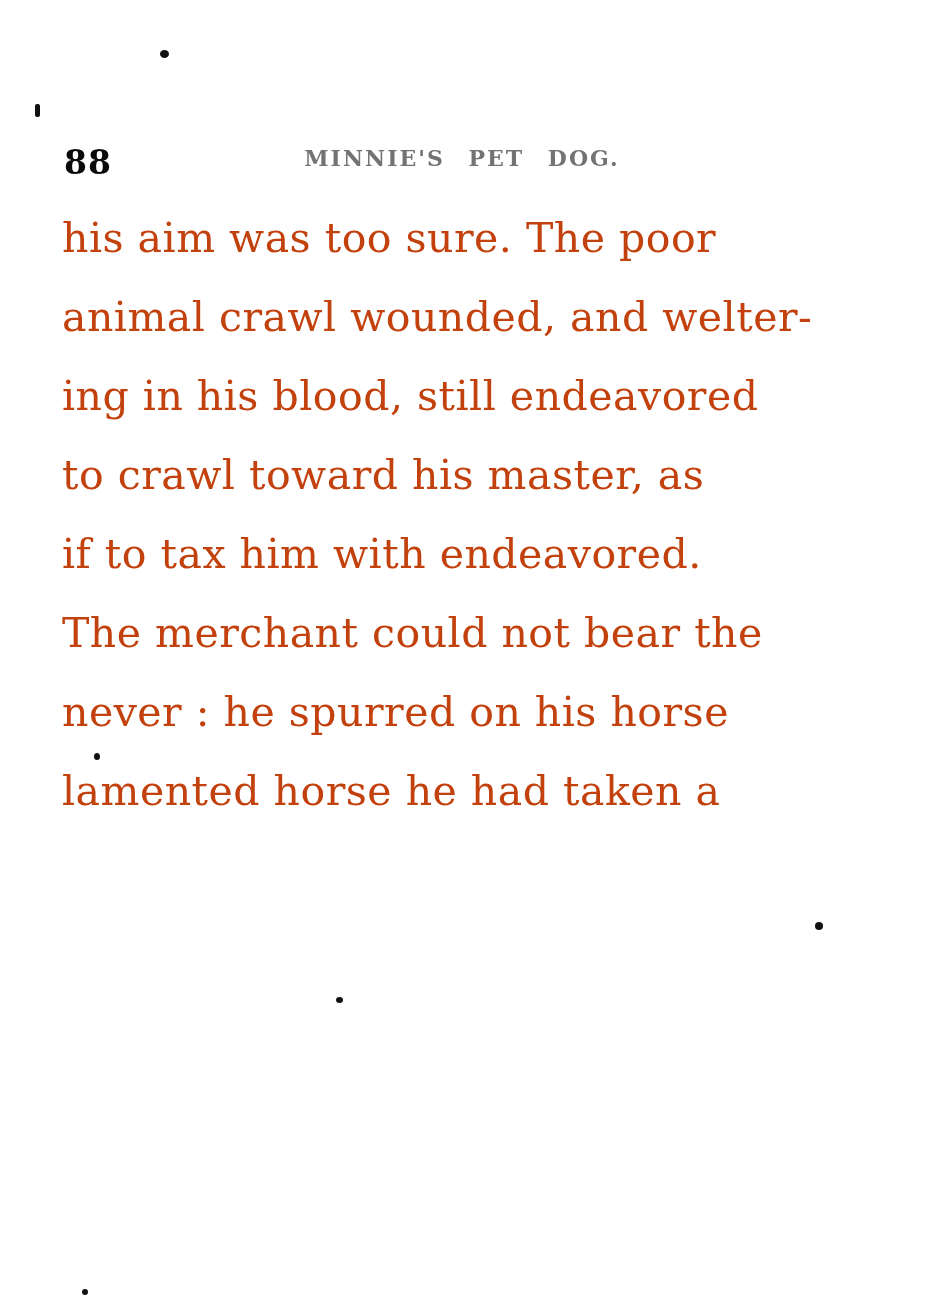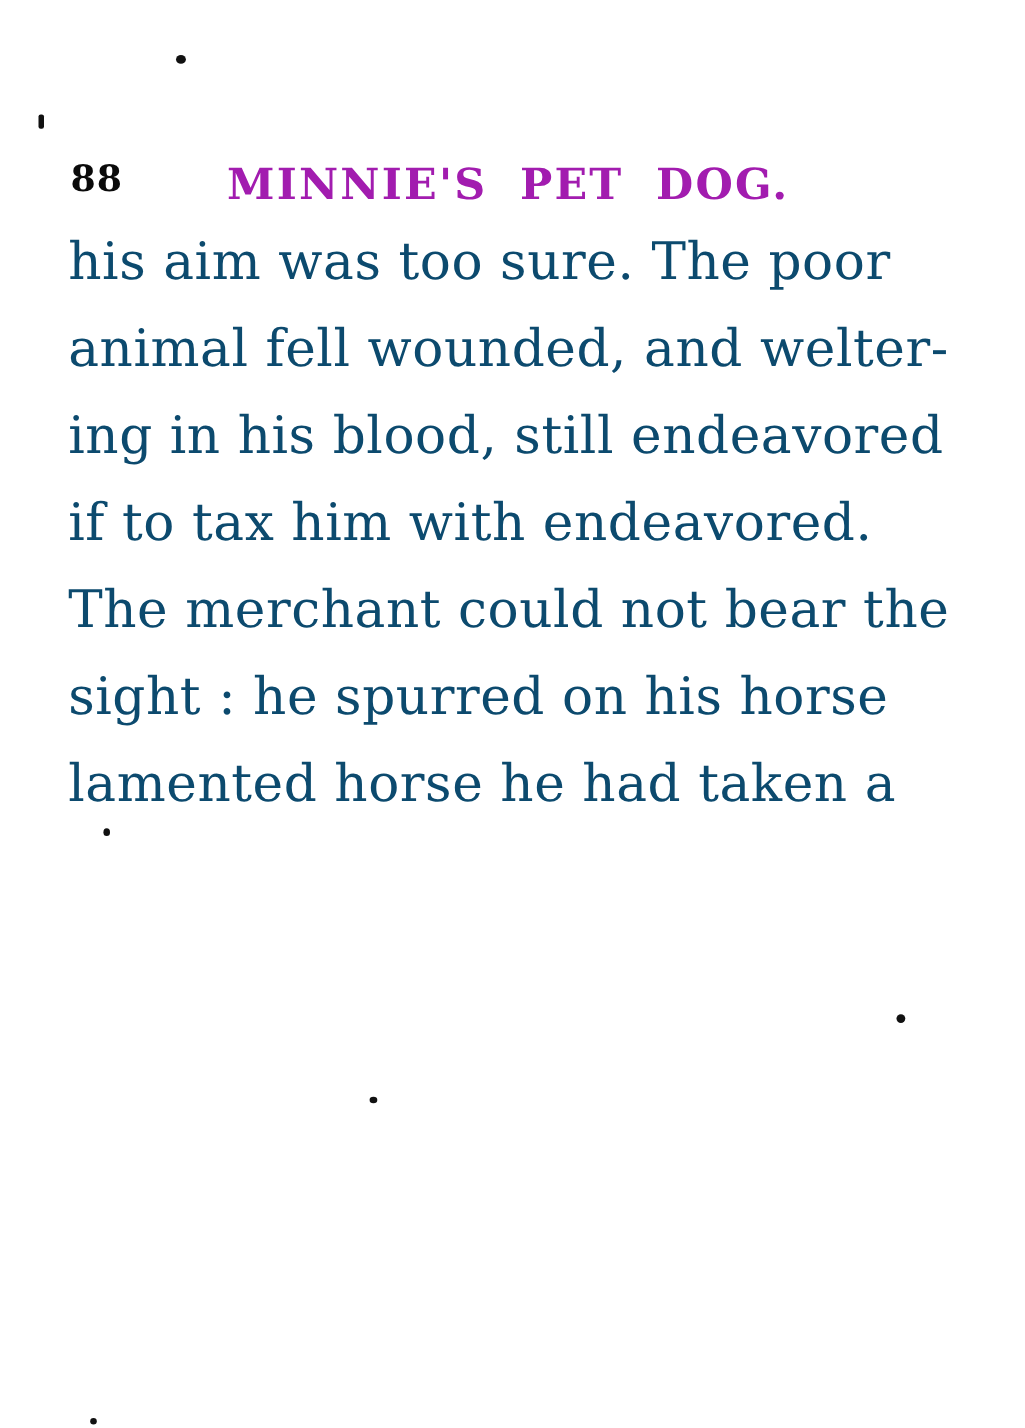--- a/index.html
+++ b/index.html
@@ -33,43 +33,43 @@
     font-weight: 700;
     letter-spacing: 1px;
     color: #0a0a0a;
   }
   .running-title {
     position: absolute;
     left: 0;
     right: 0;
     top: 2px;
     text-align: center;
-    font-size: 39px;
+    font-size: 22px;
     font-weight: 700;
     letter-spacing: 2px;
     word-spacing: 14px;
     white-space: nowrap;
-    color: #a21caf;
+    color: #737373;
   }
   
   .body-text {
     position: absolute;
     top: 152px;
     left: 62px;
     width: 800px;
   }
   .text-line {
-    font-size: 47px;
+    font-size: 41px;
     line-height: 79px;
     white-space: nowrap;
     text-align: justify;
     text-align-last: justify;
     text-justify: inter-word;
     letter-spacing: 0.5px;
-    color: #0c4a6e;
+    color: #c2410c;
   }
   
   .text-line::after {
     content: "";
     display: inline-block;
     width: 100%;
   }
   
   .speck {
     position: absolute;
@@ -85,25 +85,26 @@
 
 <div class="page">
 
   <div class="running-header">
     <span class="page-number">88</span>
     <span class="running-title">MINNIE'S PET DOG.</span>
   </div>
 
   <div class="body-text">
     <div class="text-line">his aim was too sure.  The poor</div>
-    <div class="text-line">animal fell wounded, and welter-</div>
+    <div class="text-line">animal crawl wounded, and welter-</div>
     <div class="text-line">ing in his blood, still endeavored</div>
+    <div class="text-line">to crawl toward his master, as</div>
     <div class="text-line">if to tax him with endeavored.</div>
     <div class="text-line">The merchant could not bear the</div>
-    <div class="text-line">sight : he spurred on his horse</div>
+    <div class="text-line">never : he spurred on his horse</div>
     <div class="text-line">lamented horse he had taken a</div>
   </div>
 
   <div class="speck" style="left:160px; top:3px;    width:9px;  height:8px;"></div>
   <div class="speck" style="left:35px;  top:57px;   width:5px;  height:13px; border-radius:2px;"></div>
   <div class="speck" style="left:94px;  top:706px;  width:6px;  height:7px;"></div>
   <div class="speck" style="left:336px; top:950px;  width:7px;  height:6px;"></div>
   <div class="speck" style="left:815px; top:875px;  width:8px;  height:8px;"></div>
   <div class="speck" style="left:82px;  top:1242px; width:6px;  height:6px;"></div>
   <div class="speck blob" style="left:50px;  top:1285px; width:22px; height:13px;"></div>

